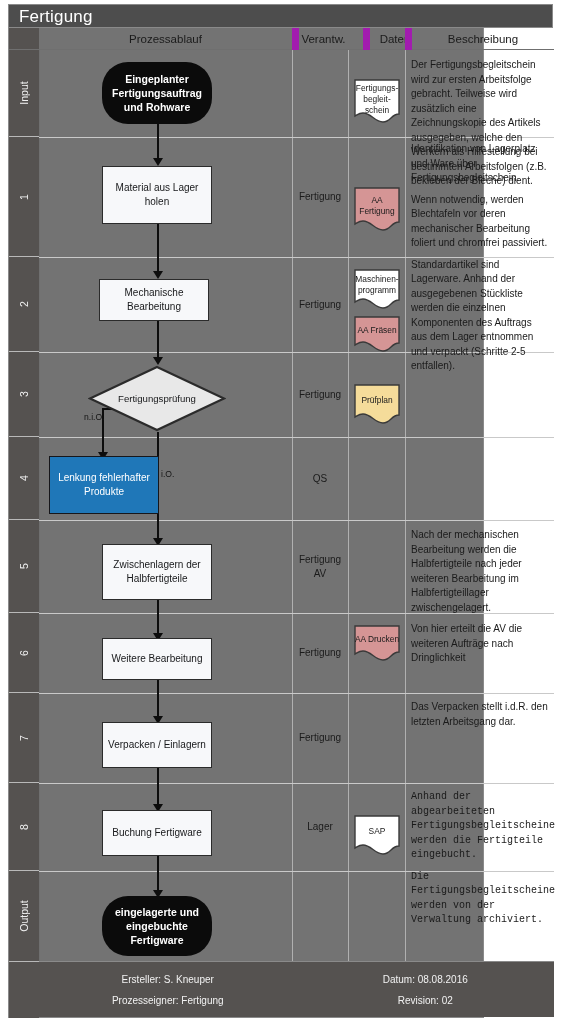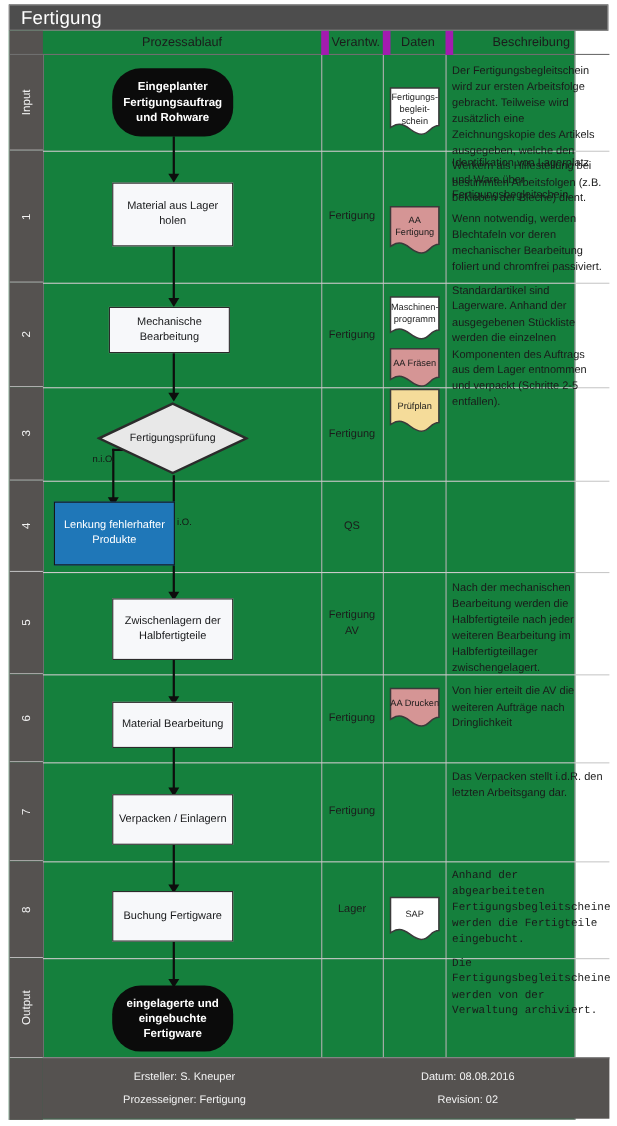--- a/index.html
+++ b/index.html
@@ -24,24 +24,24 @@
     display: flex; align-items: center;
   }
   #titlebar .txt {
     color: #ffffff; font-size: 17px; padding-left: 10px;
     letter-spacing: .2px; line-height: 1;
   }
 
   
   #grid {
     position: absolute; left: 8px; top: 28px;
-    width: 515px; height: 990px;
+    width: 476px; height: 990px;
     border: 1px solid #8a8a8a;
     border-top: none;
-    background: #15803d;
+    background: #737373;
   }
 
   
   .phasecol {
     position: absolute; left: 0; width: 30px;
     background: #555250;
     border-bottom: 1px solid #b9b9b9;
   }
   .phasecol .lbl {
     position: absolute; left: 50%; top: 50%;
@@ -175,21 +175,21 @@
   <div id="grid">
 
     <div class="hdr-corner"></div>
     <div class="hdrrow">
       <div class="hdrcell" style="left:0;width:253px;border-left:none;">
         <span>Prozessablauf</span>
       </div>
       <div class="hdrcell" style="left:253px;width:56px;">
         <span>Verantw.</span>
       </div>
-      <div class="hdrcell" style="left:309px;width:57px;">
+      <div class="hdrcell" style="left:324px;width:57px;">
         <span>Daten</span>
       </div>
       <div class="hdrcell" style="left:366px;width:149px;">
         <span>Beschreibung</span>
       </div>
     </div>
 
     <div class="vline" style="left:30px;top:22px;height:912px;background:#6f6f6f;"></div>
     <div class="vline" style="left:283px;top:22px;height:912px;"></div>
     <div class="vline" style="left:339px;top:22px;height:912px;"></div>
@@ -305,21 +305,21 @@
     </div>
 
     <div class="proc" style="left:93px;top:516px;width:110px;height:56px;">
       <span>
         <span>Zwischenlagern der</span><br>
         <span>Halbfertigteile</span>
       </span>
     </div>
 
     <div class="proc" style="left:93px;top:610px;width:110px;height:42px;">
-      <span>Material Bearbeitung</span>
+      <span>Weitere Bearbeitung</span>
     </div>
 
     <div class="proc" style="left:93px;top:694px;width:110px;height:46px;">
       <span>Verpacken / Einlagern</span>
     </div>
 
     <div class="proc" style="left:93px;top:782px;width:110px;height:46px;">
       <span>Buchung Fertigware</span>
     </div>
 
@@ -392,21 +392,21 @@
 
     <div class="docshape" style="left:344px;top:287px;width:48px;height:38px;">
       <svg width="48" height="38" viewBox="0 0 48 38">
         <path d="M2,2 L46,2 L46,28 C38,28 38,36 30,36 C22,36 18,27 10,27 C6,27 4,29 2,30 Z" fill="#d59595" stroke="#3a3a3a" stroke-width="1.4"></path>
       </svg>
       <div class="dt" style="top:10px;">
         <span>AA Fräsen</span>
       </div>
     </div>
 
-    <div class="docshape" style="left:344px;top:324px;width:48px;height:42px;">
+    <div class="docshape" style="left:344px;top:355px;width:48px;height:42px;">
       <svg width="48" height="42" viewBox="0 0 48 42">
         <path d="M2,2 L46,2 L46,32 C38,32 38,40 30,40 C22,40 18,31 10,31 C6,31 4,33 2,34 Z" fill="#f5dc9a" stroke="#3a3a3a" stroke-width="1.4"></path>
       </svg>
       <div class="dt" style="top:12px;">
         <span>Prüfplan</span>
       </div>
     </div>
 
     <div class="docshape" style="left:344px;top:596px;width:48px;height:38px;">
       <svg width="48" height="38" viewBox="0 0 48 38">

